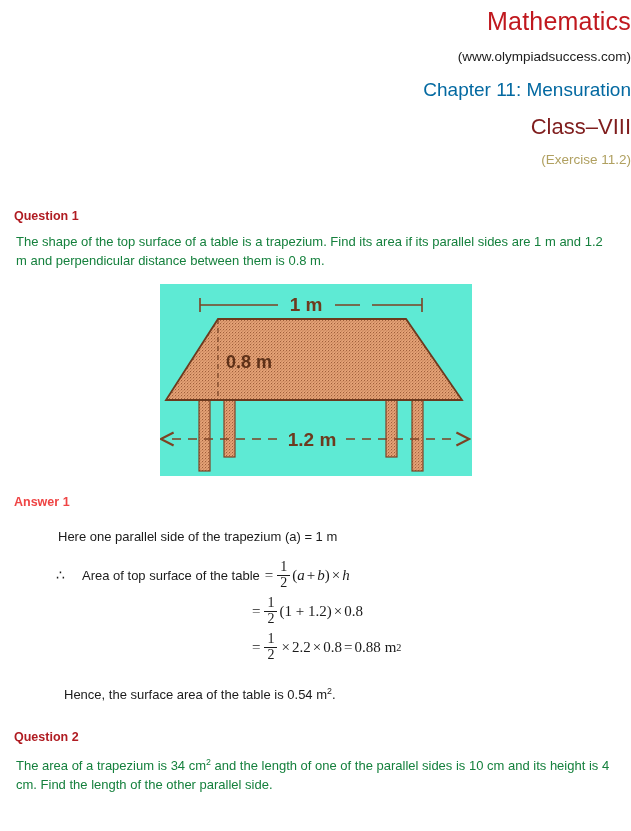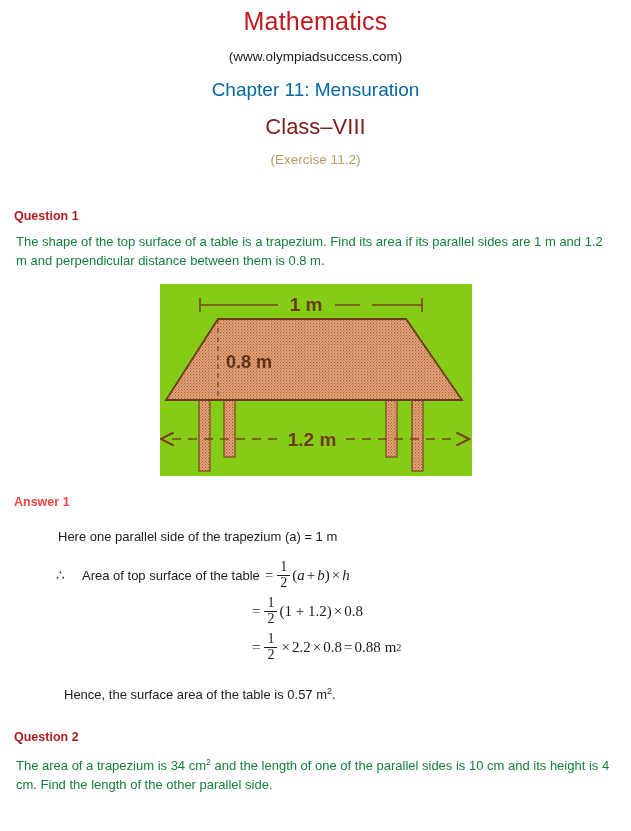--- a/index.html
+++ b/index.html
@@ -9,21 +9,21 @@
   }
   body {
     width: 631px;
     height: 831px;
     position: relative;
     font-family: "Liberation Sans", sans-serif;
     overflow: hidden;
   }
 
   
-  .header { text-align: center; padding-top: 6px; }
+  .header { text-align: right; padding-top: 6px; }
   .doc-title {
     color: #c0181e;
     font-size: 25px;
     font-weight: normal;
     letter-spacing: 0.2px;
     margin: 0;
     line-height: 30px;
   }
   .site-url {
     color: #1b1b1b;
@@ -65,21 +65,21 @@
     margin: 8px 14px 0 16px;
   }
   .q1-wrap { margin-top: 39px; }
   .q2-wrap { margin-top: 24px; }
 
   
   .figure-box {
     width: 312px;
     height: 192px;
     margin: 14px auto 0 auto;
-    background: #84cc16;
+    background: #5eead4;
     position: relative;
     overflow: hidden;
   }
   .figure-box svg { display: block; }
 
   
   .answer-label {
     color: #ef4444;
     font-weight: bold;
     font-size: 12.5px;
@@ -239,21 +239,21 @@
     <span>2.2</span>
     <span class="mop">×</span>
     <span>0.8</span>
     <span class="mop">=</span>
     <span>0.88</span>
     <span style="margin-left:4px">m</span>
       <sup>2</sup>
   </div>
 
   <div class="conclusion-line">
-    <span>Hence, the surface area of the table is 0.57 m</span><sup>2</sup><span>.</span>
+    <span>Hence, the surface area of the table is 0.54 m</span><sup>2</sup><span>.</span>
   </div>
 </div>
 
 <div class="q2-wrap">
   <div class="question-label">Question 2</div>
   <div class="question-text">
     <span>The area of a trapezium is 34 cm</span><sup>2</sup><span> and the length of one of the parallel sides is 10 cm and its height is 4 cm. Find the length of the other parallel side.</span>
   </div>
 </div>
 

